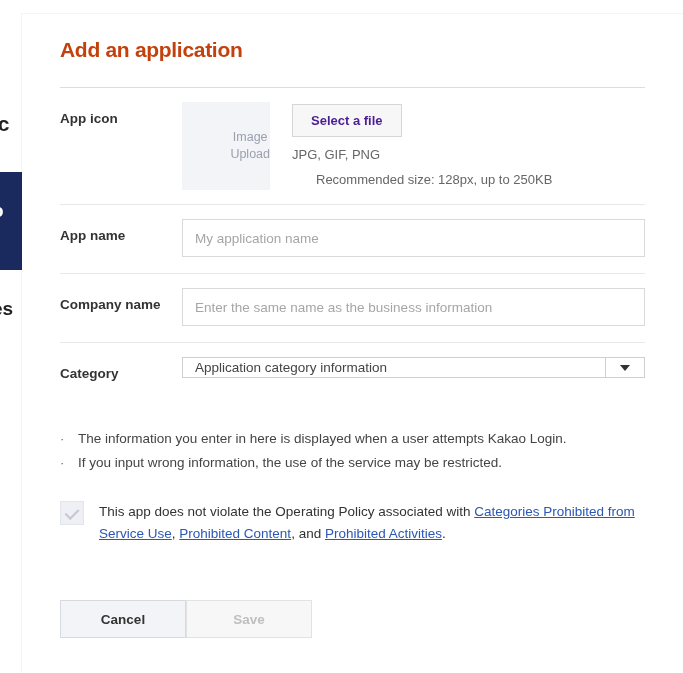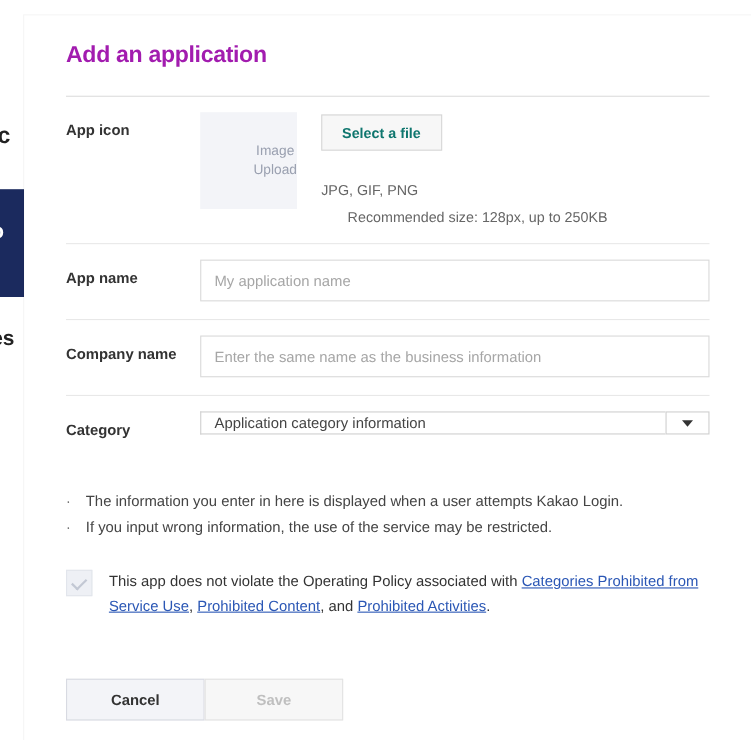--- a/index.html
+++ b/index.html
@@ -73,21 +73,21 @@
     background: #ffffff;
     box-shadow: 0 0 0 1px rgba(0,0,0,0.04);
     overflow: hidden;
   }
   .inner {
     padding: 0 38px;
   }
   #modal-title {
     font-size: 21px;
     font-weight: bold;
-    color: #a21caf;
+    color: #c2410c;
     margin: 24px 0 0 0;
     letter-spacing: -0.3px;
   }
 
   
   .form-table {
     margin-top: 25px;
     border-top: 1px solid #dddddd;
   }
   .form-row {
@@ -135,31 +135,31 @@
     white-space: pre-line;
   }
   .icon-right {
     margin-left: 22px;
     padding-top: 2px;
   }
   #select-file-btn {
     display: inline-block;
     border: 1px solid #d6d6d6;
     background: #f7f7f7;
-    color: #0f766e;
+    color: #4c1d95;
     font-size: 13px;
     font-weight: bold;
     padding: 8px 18px;
     cursor: pointer;
     font-family: "Liberation Sans", sans-serif;
   }
   .icon-note {
     font-size: 13px;
     color: #666666;
-    margin-top: 26px;
+    margin-top: 8px;
     line-height: 19px;
   }
   .icon-note.second {
     margin-top: 6px;
     margin-left: 24px;
   }
 
   
   .text-input {
     width: 100%;

